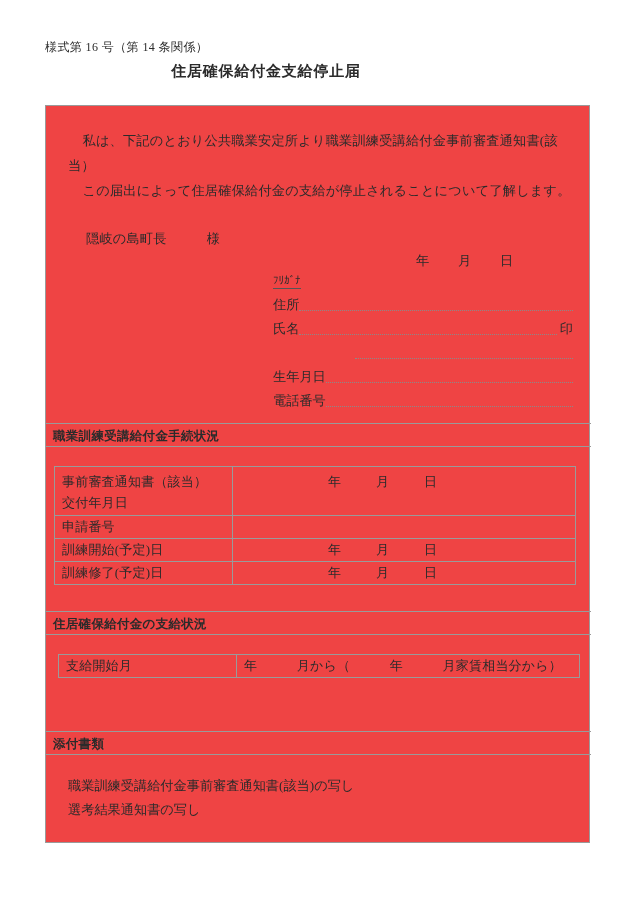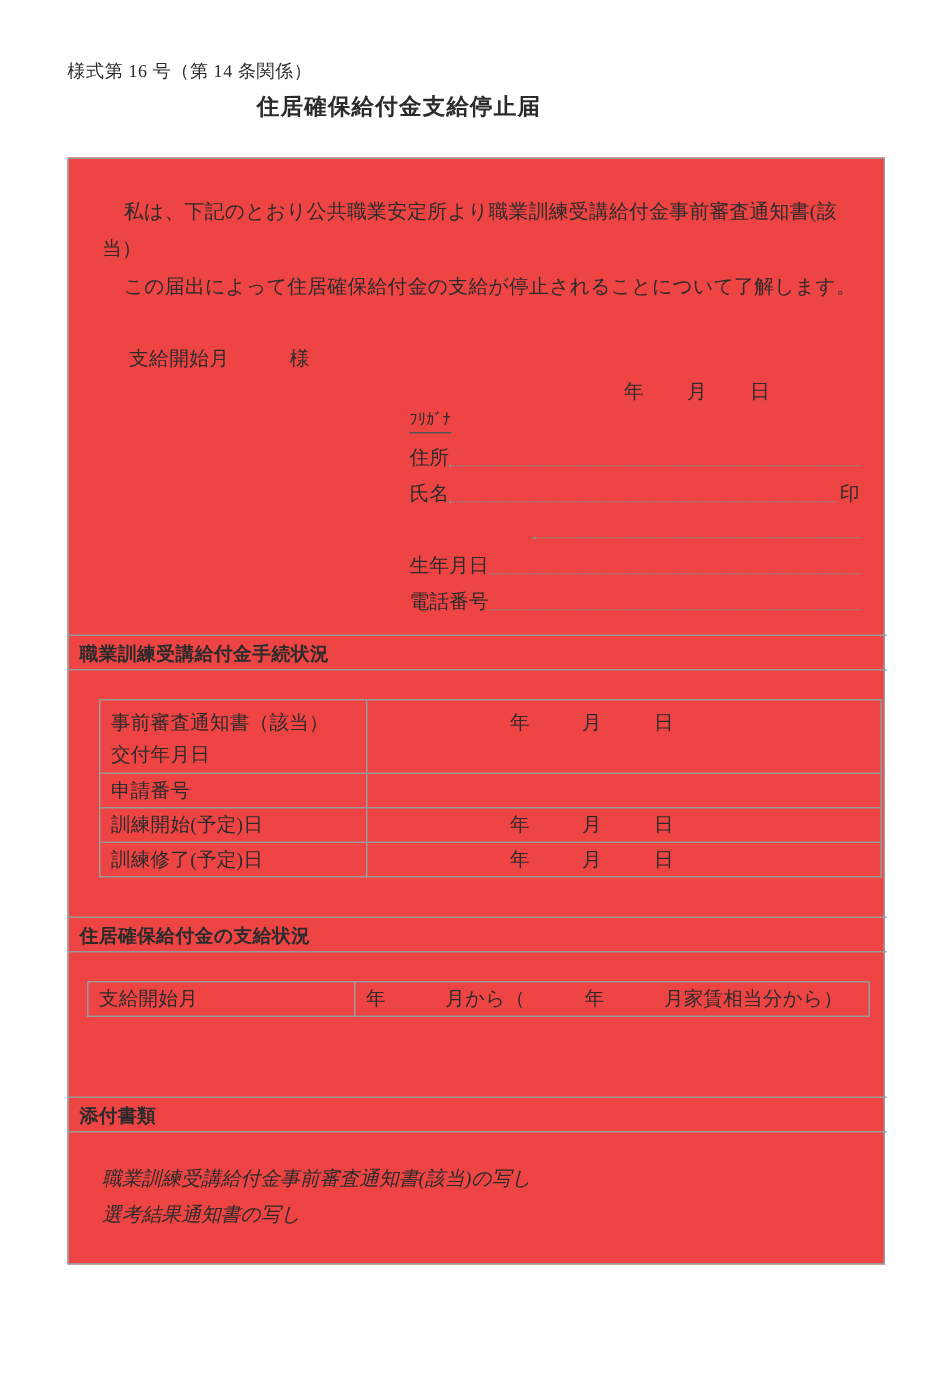--- a/index.html
+++ b/index.html
@@ -151,38 +151,37 @@
   .tbl .ymd { display: flex; padding-left: 88px; }
   .tbl .ymd span { width: 48px; }
   .tbl .val { padding-left: 7px; }
 
   
   .attach {
     position: absolute;
     left: 22px;
     font-size: 13.2px;
     line-height: 24px;
-    font-style: italic;
   }
   .attach div { white-space: nowrap; }
 </style>
 </head>
 <body>
 
 <div class="form-no">様式第 16 号（第 14 条関係）</div>
 <div class="doc-title">住居確保給付金支給停止届</div>
 
 <div class="frame">
 
   <div class="decl">
     <p class="indent">私は、下記のとおり公共職業安定所より職業訓練受講給付金事前審査通知書(該当）</p>
     <p class="indent">この届出によって住居確保給付金の支給が停止されることについて了解します。</p>
   </div>
 
-  <div class="addressee">支給開始月　　　様</div>
+  <div class="addressee">隠岐の島町長　　　様</div>
 
   <div class="date-line">
     <span>年</span>
     <span>月</span>
     <span>日</span>
   </div>
 
   <div class="applicant">
     <div class="furigana">ﾌﾘｶﾞﾅ</div>
 
@@ -208,21 +207,21 @@
     </div>
 
     <div class="field-row">
       <span class="lbl">電話番号</span>
       <span class="dots"></span>
     </div>
   </div>
 
   <div class="sec-bar" style="top:317px;">職業訓練受講給付金手続状況</div>
 
-  <table class="tbl" style="left:20px; top:360px; width:521px;">
+  <table class="tbl" style="left:8px; top:360px; width:521px;">
     <colgroup>
         <col style="width:178px">
         <col style="width:343px">
       </colgroup>
     <tbody>
       <tr>
         <td class="tall">
           <div>事前審査通知書（該当）</div>
           <div>交付年月日</div>
         </td>

